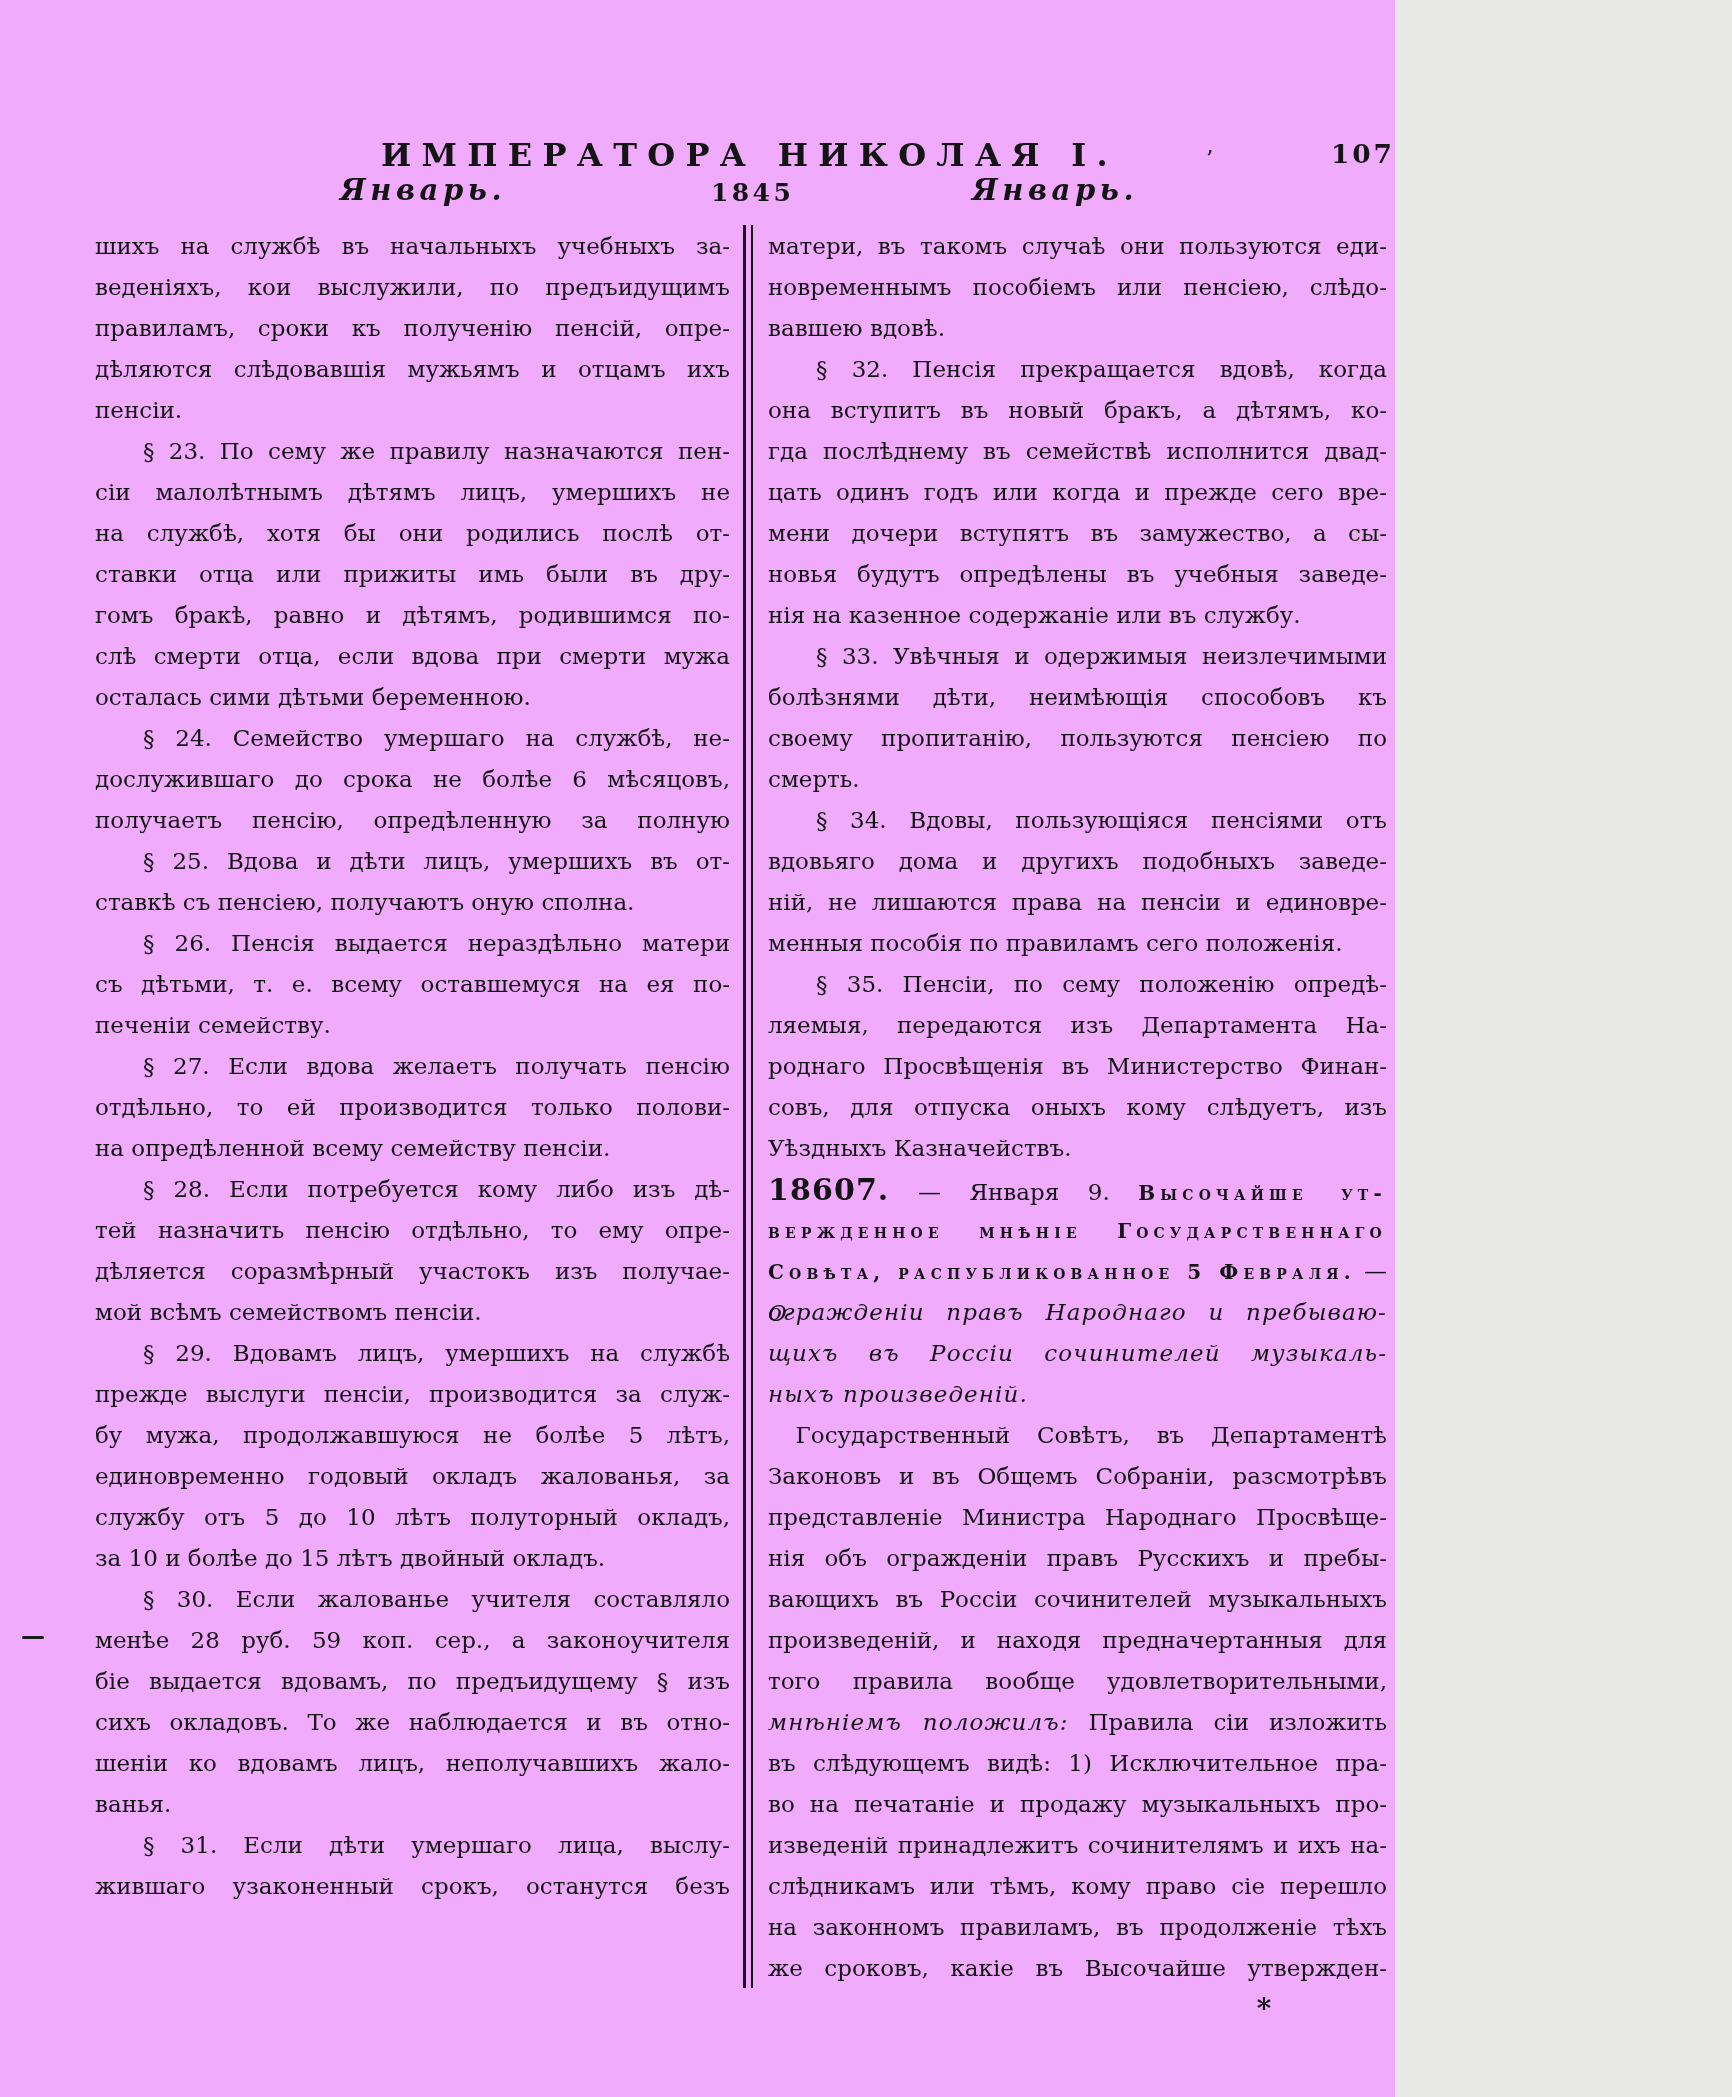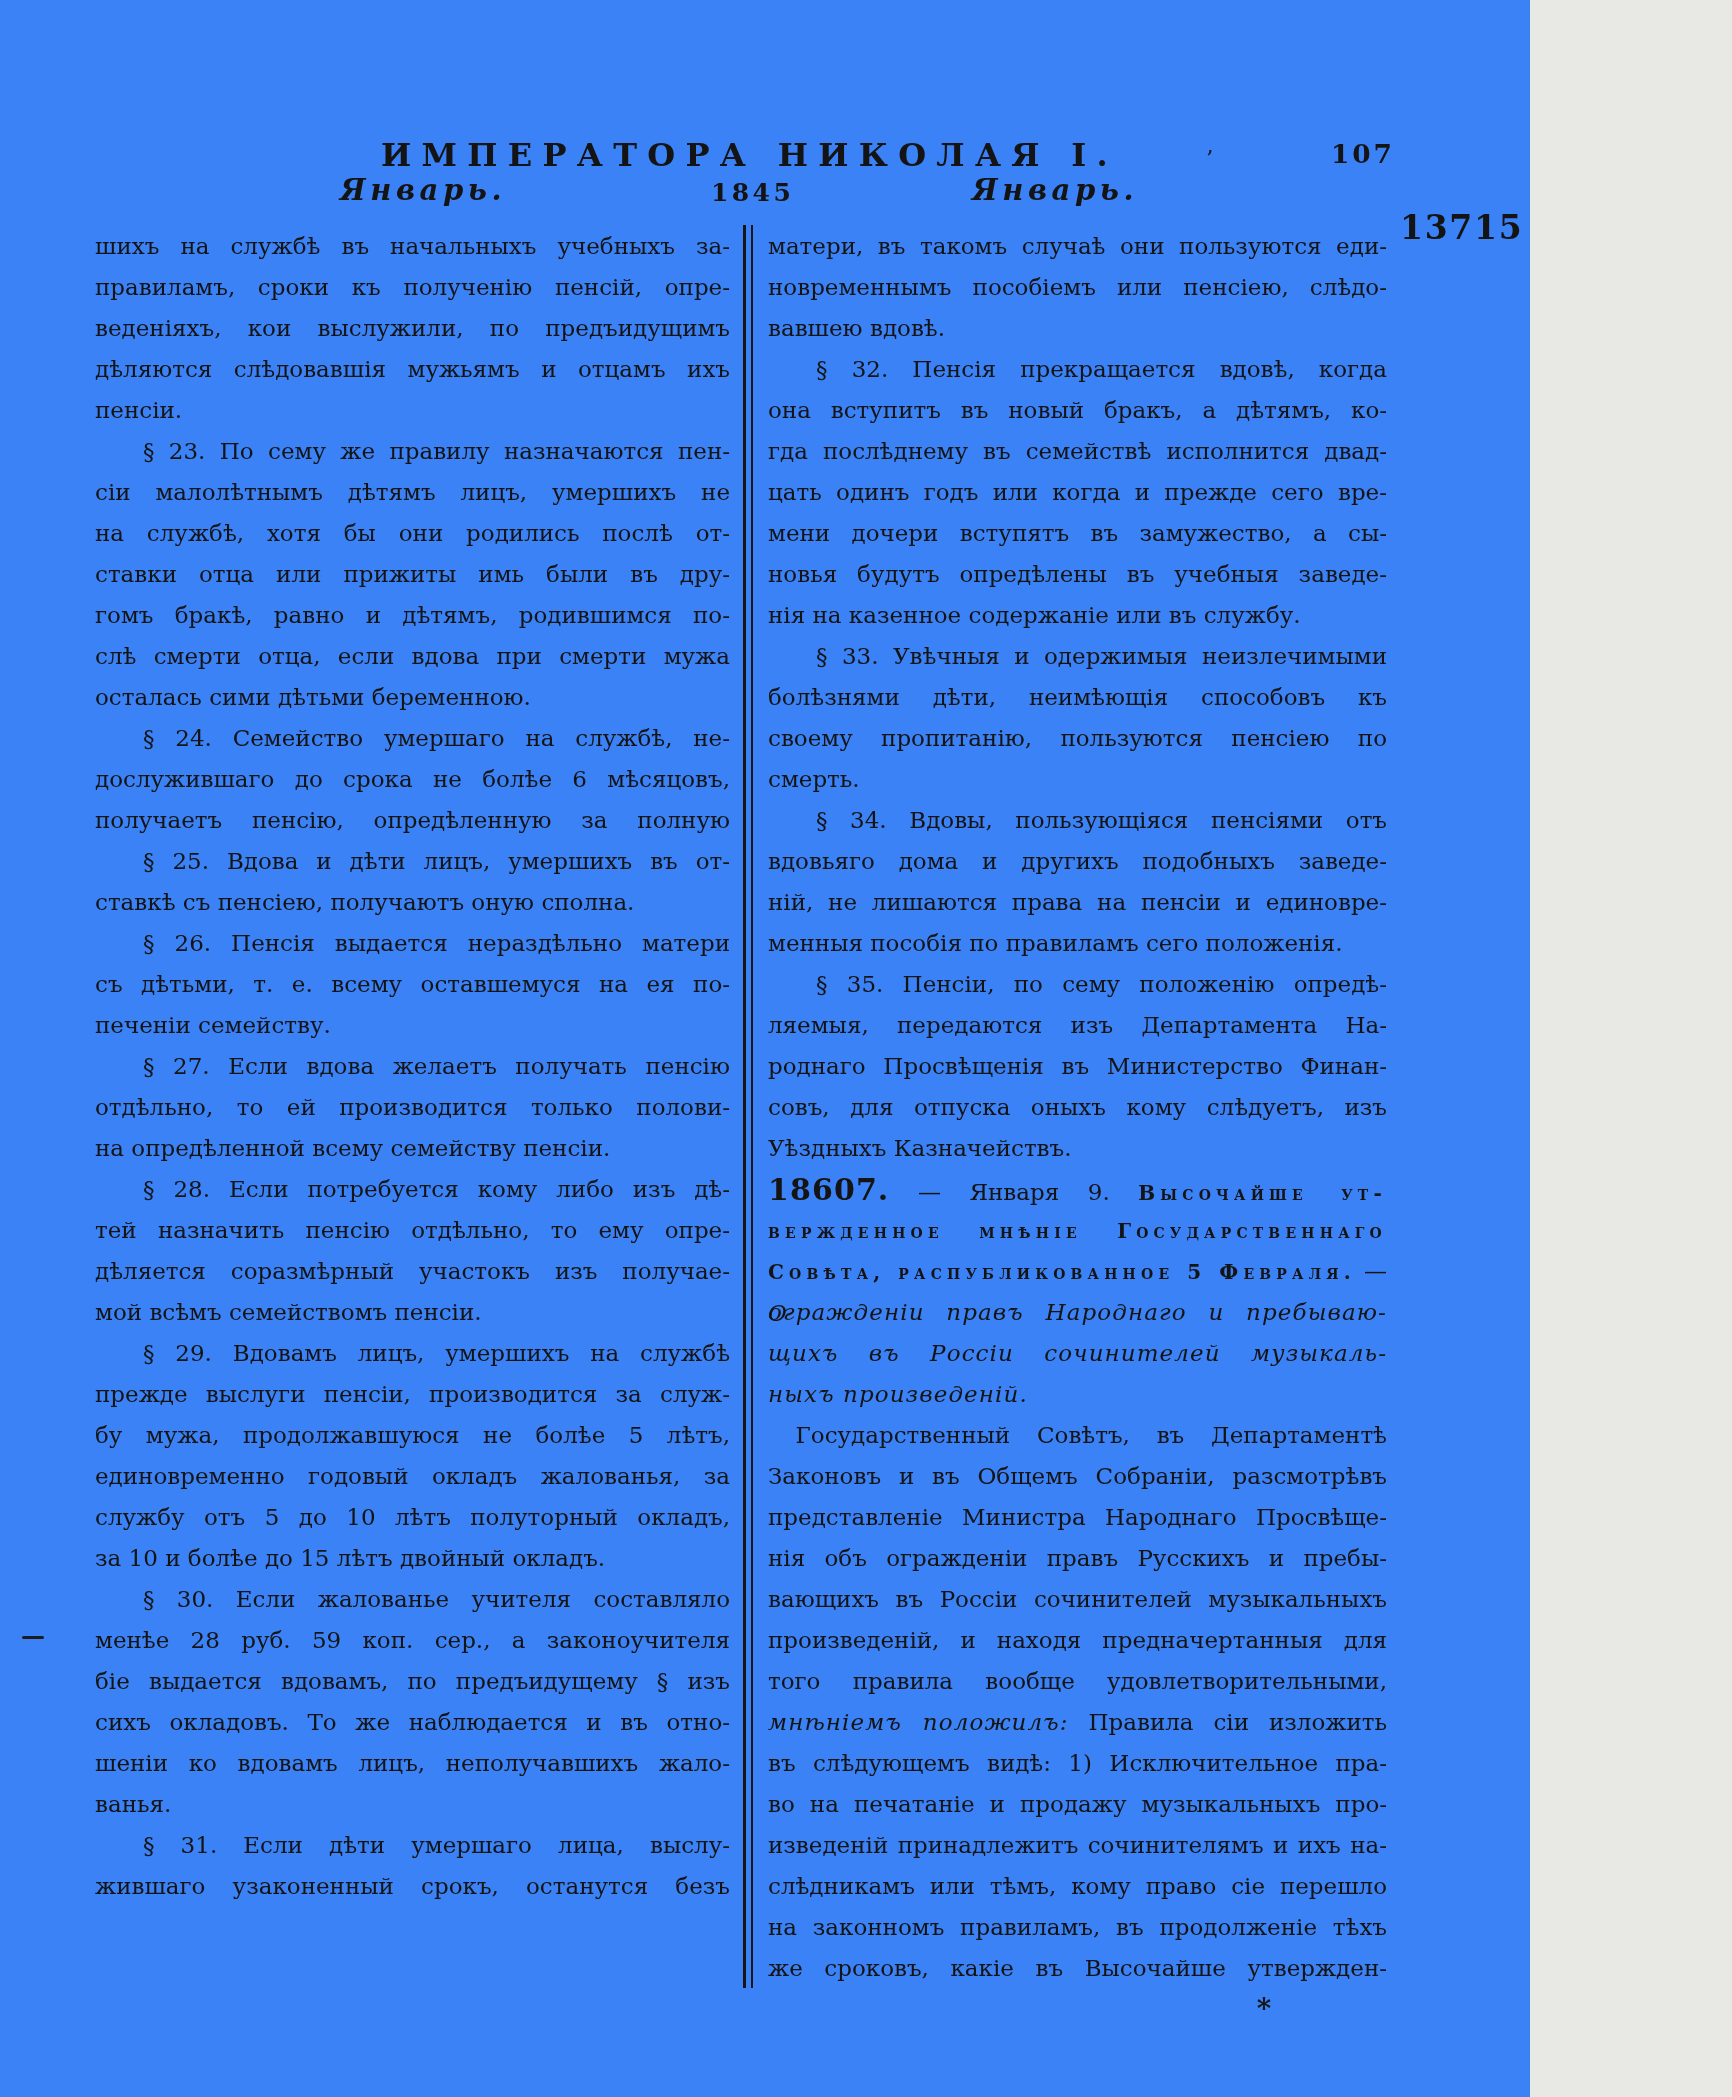--- a/index.html
+++ b/index.html
@@ -1,19 +1,19 @@
 <!DOCTYPE html>
 <html style="font-size:9.2px"><head>
 <meta charset="utf-8">
 <style>
   html,body{margin:0;padding:0;background:#e8e8e4;}
   .page{
     position:relative;
-    width:1530px;height:2097px;
-    background:#3b82f6;
+    width:1395px;height:2097px;
+    background:#f0abfc;
     color:#141414;
     font-family:"DejaVu Serif","Liberation Serif",serif;
     overflow:hidden;
   }
   
   .title{
     position:absolute;left:379px;top:131px;width:741px;height:49px;
     text-align:center;font-size:32px;font-weight:700;
     letter-spacing:10.3px;line-height:49px;white-space:nowrap;
   }
@@ -85,22 +85,22 @@
   <div class="pagenum">107</div>
 
   <div class="daterow-item date-l">Январь.</div>
   <div class="year">1845</div>
   <div class="daterow-item date-r">Январь.</div>
 
   <div class="marginnum">13715</div>
 
   <div class="col col-left">
       <div class="line"><span class="sg-n">шихъ на службѣ въ начальныхъ учебныхъ за-</span></div>
+      <div class="line"><span class="sg-n">веденіяхъ, кои выслужили, по предъидущимъ</span></div>
       <div class="line"><span class="sg-n">правиламъ, сроки къ полученію пенсій, опре-</span></div>
-      <div class="line"><span class="sg-n">веденіяхъ, кои выслужили, по предъидущимъ</span></div>
       <div class="line"><span class="sg-n">дѣляются слѣдовавшія мужьямъ и отцамъ ихъ</span></div>
       <div class="line end"><span class="sg-n">пенсіи.</span></div>
       <div class="line ind"><span class="sg-n">§ 23. По сему же правилу назначаются пен-</span></div>
       <div class="line"><span class="sg-n">сіи малолѣтнымъ дѣтямъ лицъ, умершихъ не</span></div>
       <div class="line"><span class="sg-n">на службѣ, хотя бы они родились послѣ от-</span></div>
       <div class="line"><span class="sg-n">ставки отца или прижиты имь были въ дру-</span></div>
       <div class="line"><span class="sg-n">гомъ бракѣ, равно и дѣтямъ, родившимся по-</span></div>
       <div class="line"><span class="sg-n">слѣ смерти отца, если вдова при смерти мужа</span></div>
       <div class="line end"><span class="sg-n">осталась сими дѣтьми беременною.</span></div>
       <div class="line ind"><span class="sg-n">§ 24. Семейство умершаго на службѣ, не-</span></div>

